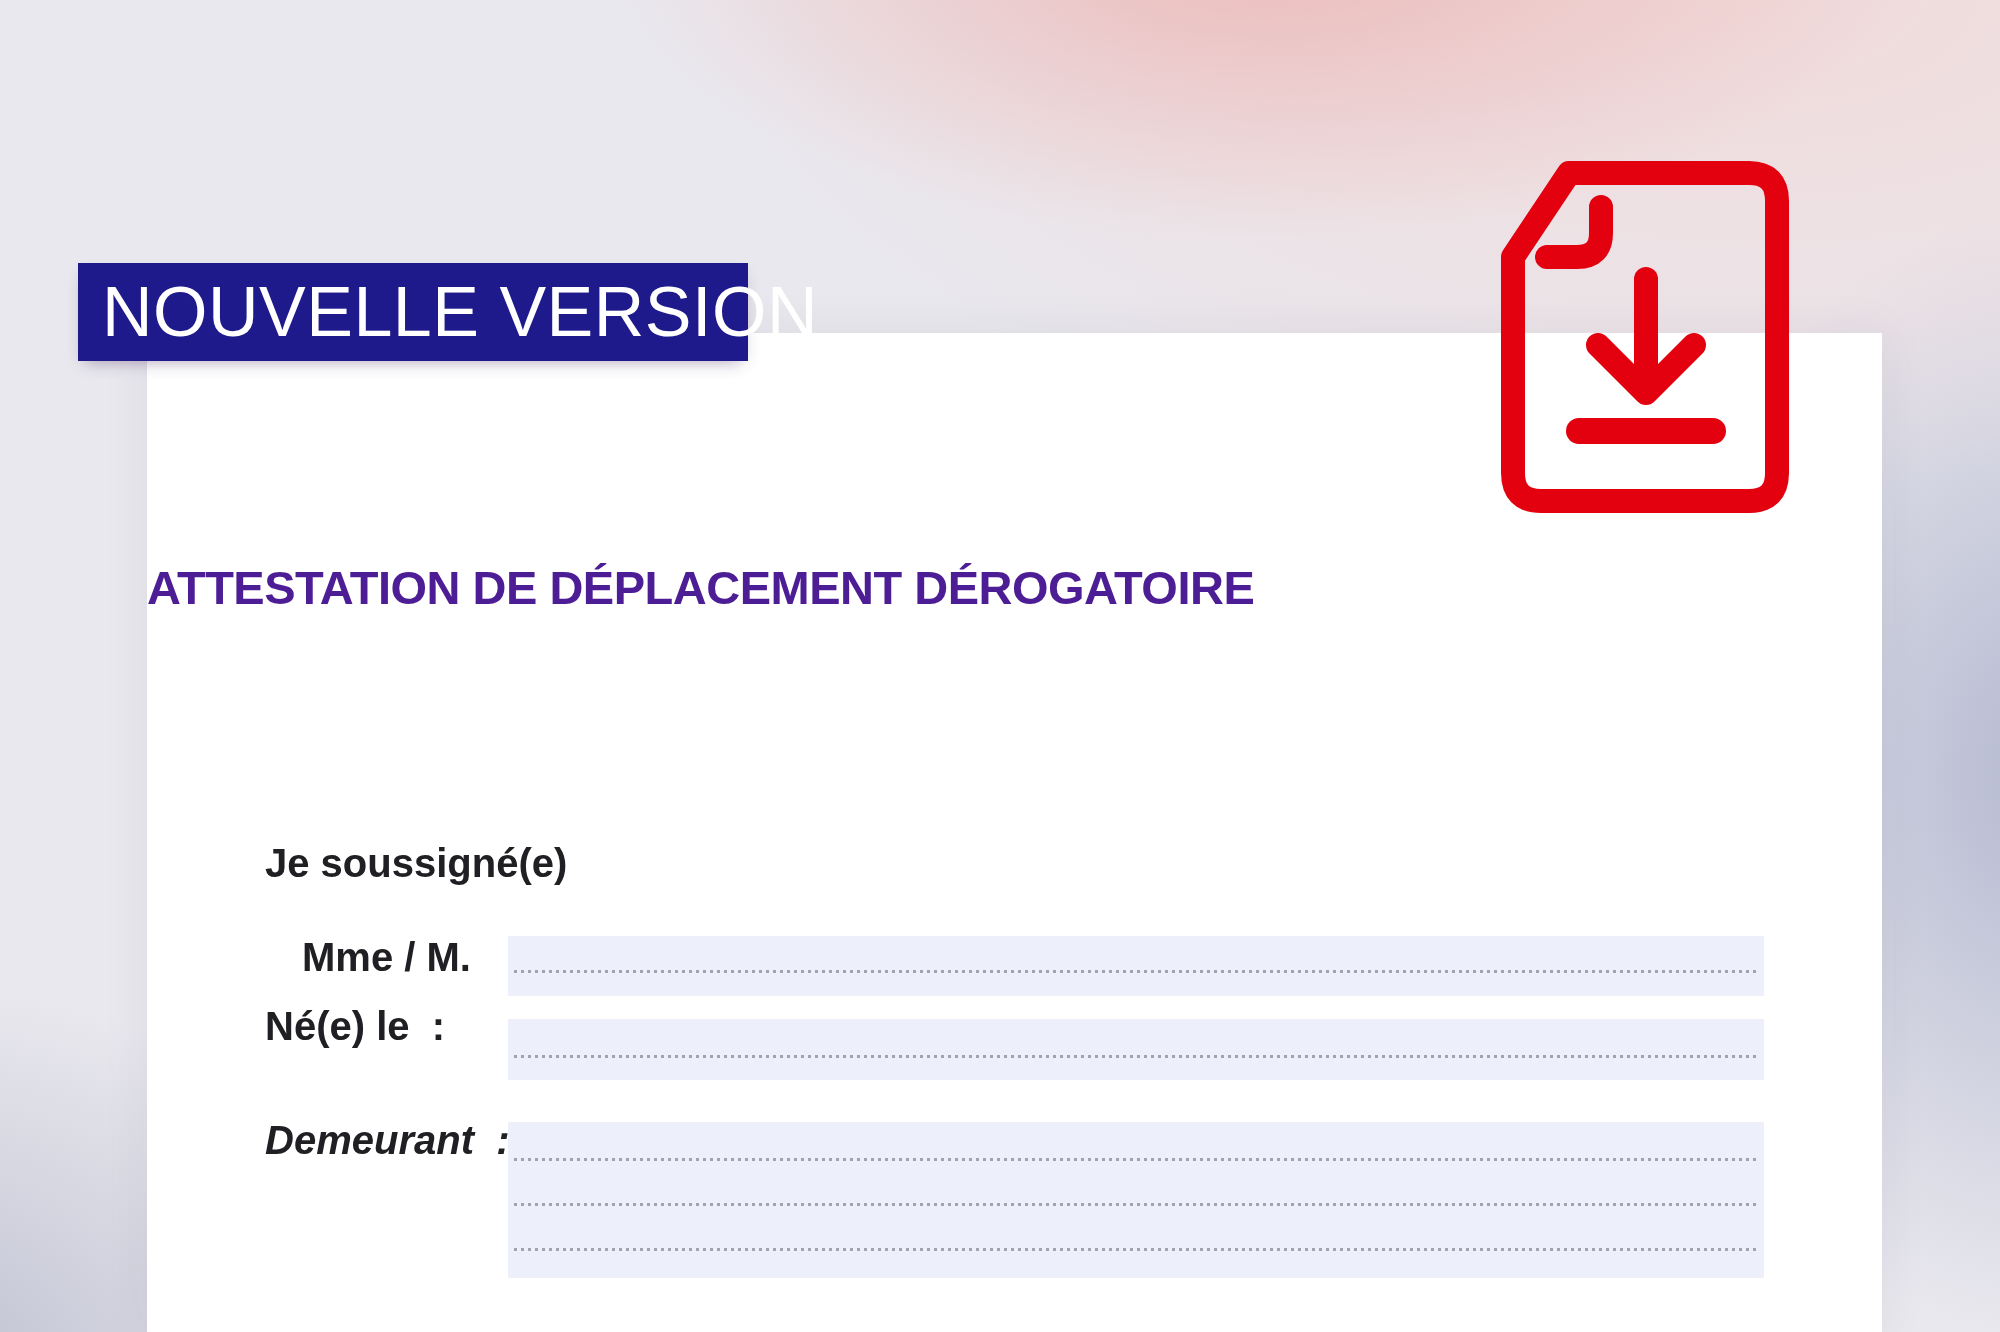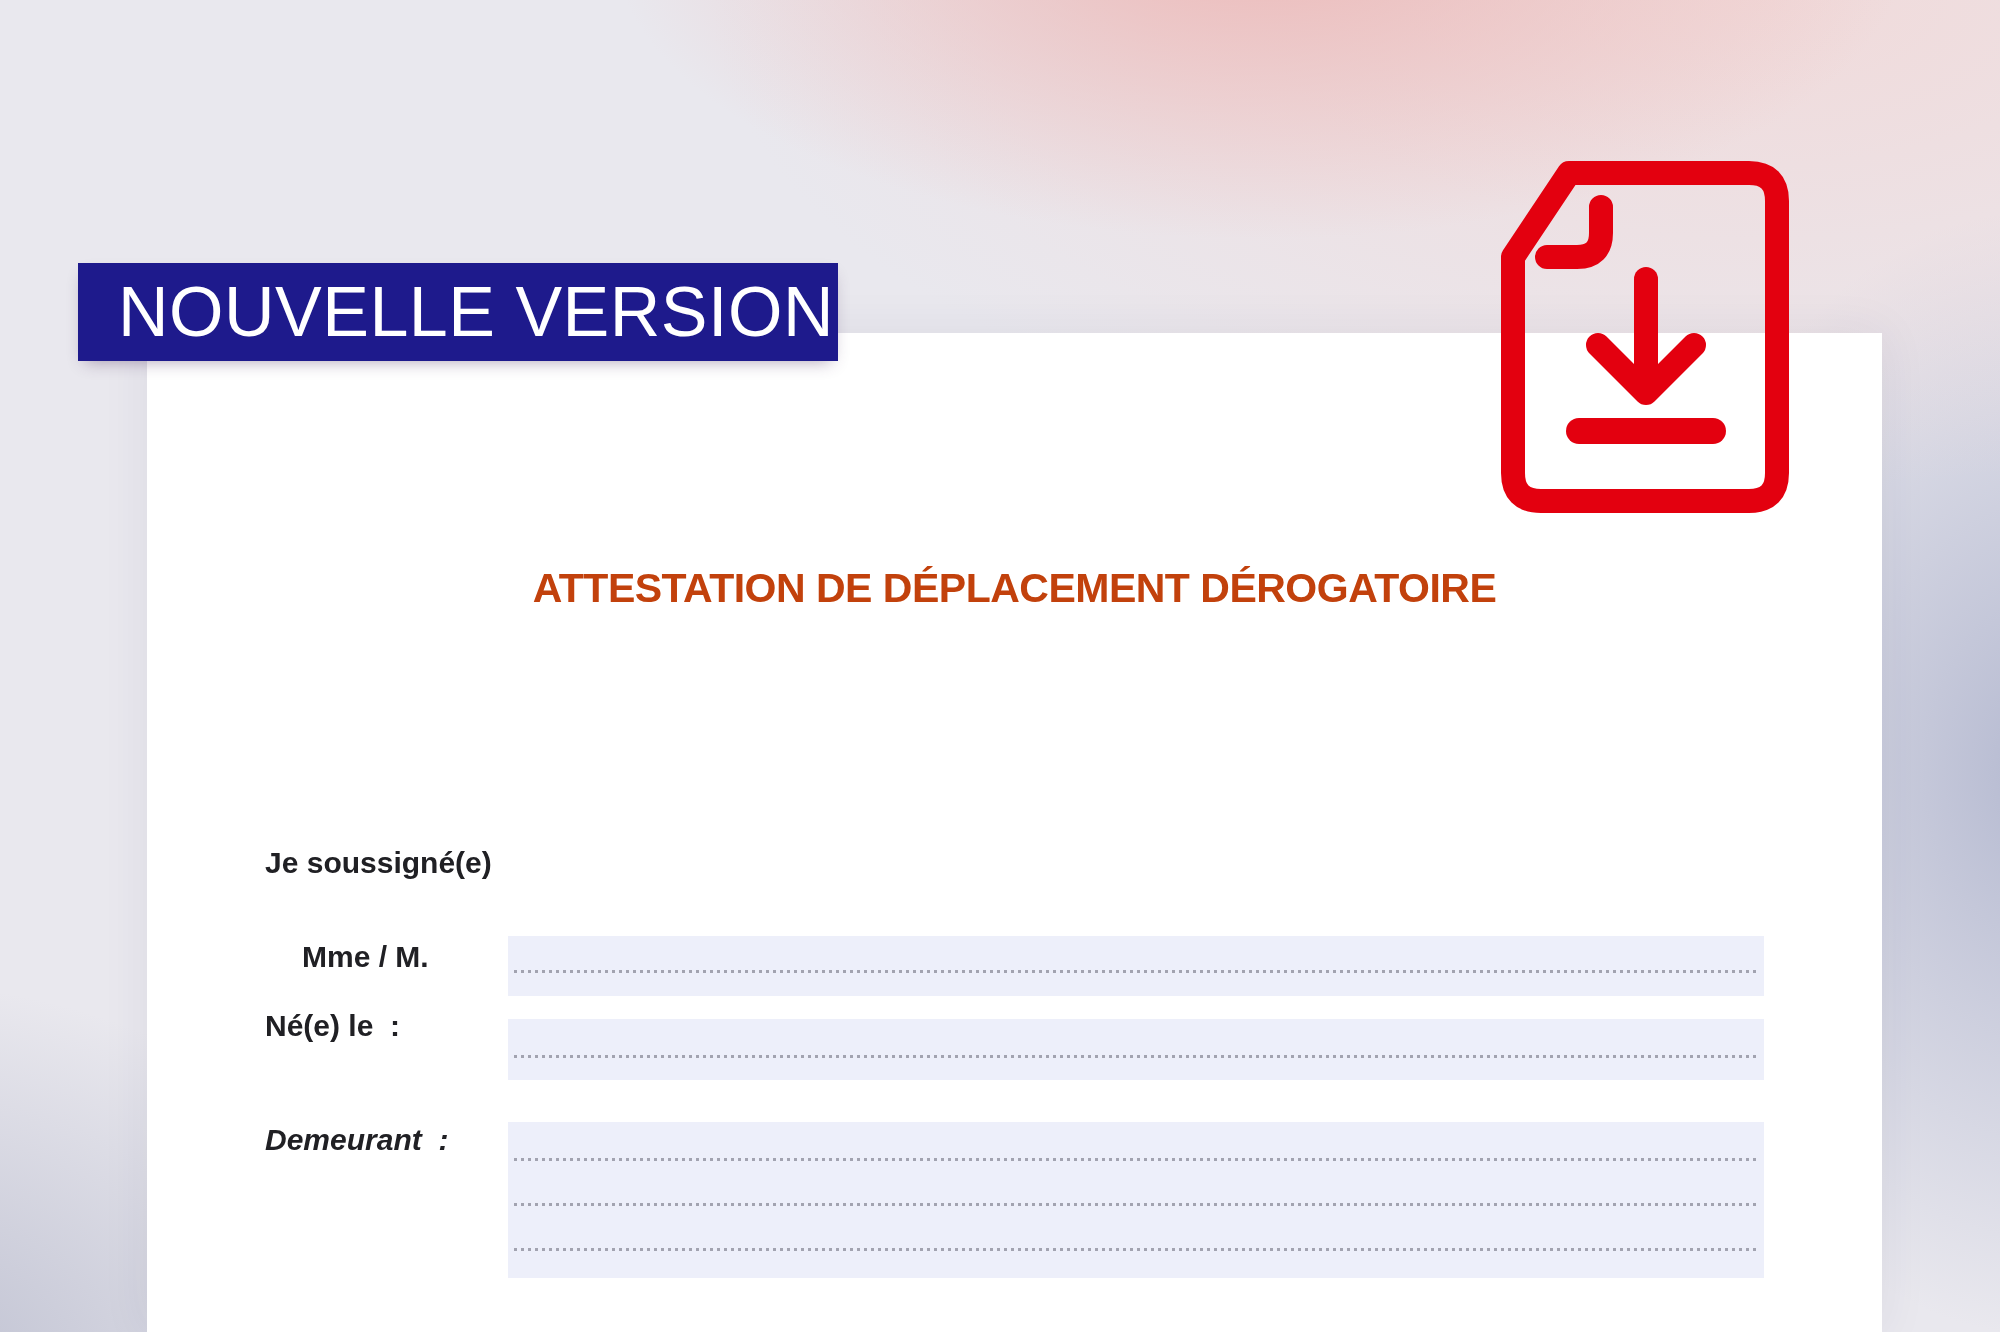--- a/index.html
+++ b/index.html
@@ -28,33 +28,32 @@
     background: #ffffff;
     box-shadow: 0 0 46px rgba(40,40,80,0.07);
   }
 
   .doc-title {
     position: absolute;
     left: 0;
     top: 227px;           
     width: 100%;
     margin: 0;
-    text-align: center;
-    font-size: 41px;
+    font-size: 47px;
     line-height: 56px;
     font-weight: 800;
     letter-spacing: -0.5px;
-    color: #c2410c;
+    color: #4c1d95;
     white-space: pre;
   }
 
   .form-label {
     position: absolute;
     left: 118px;          
-    font-size: 30px;
+    font-size: 40px;
     line-height: 42px;
     font-weight: 700;
     color: #202024;
     white-space: pre;
   }
   .lbl-intro     { top: 509px; }  
   .lbl-civility  { top: 603px; margin-left: 37px; }  
   .lbl-birthdate { top: 672px; }  
   .lbl-address   { top: 786px; font-style: italic; }  
 
@@ -80,27 +79,27 @@
   .dl-b { top: 36px; }
   .dl-c1 { top: 36px; }
   .dl-c2 { top: 81px; }
   .dl-c3 { top: 126px; }
 
   
   .badge {
     position: absolute;
     left: 78px;
     top: 263px;
-    width: 760px;
+    width: 670px;
     height: 98px;
     background: #1e1a8c;
     box-shadow: 0 7px 16px -7px rgba(70,45,90,0.45);
     display: flex;
     align-items: center;
-    padding-left: 40px;
+    padding-left: 24px;
     box-sizing: border-box;
   }
   .badge-text {
     color: #ffffff;
     font-size: 70px;
     font-weight: 400;
     letter-spacing: 0.5px;
     white-space: nowrap;
     line-height: 98px;
   }

